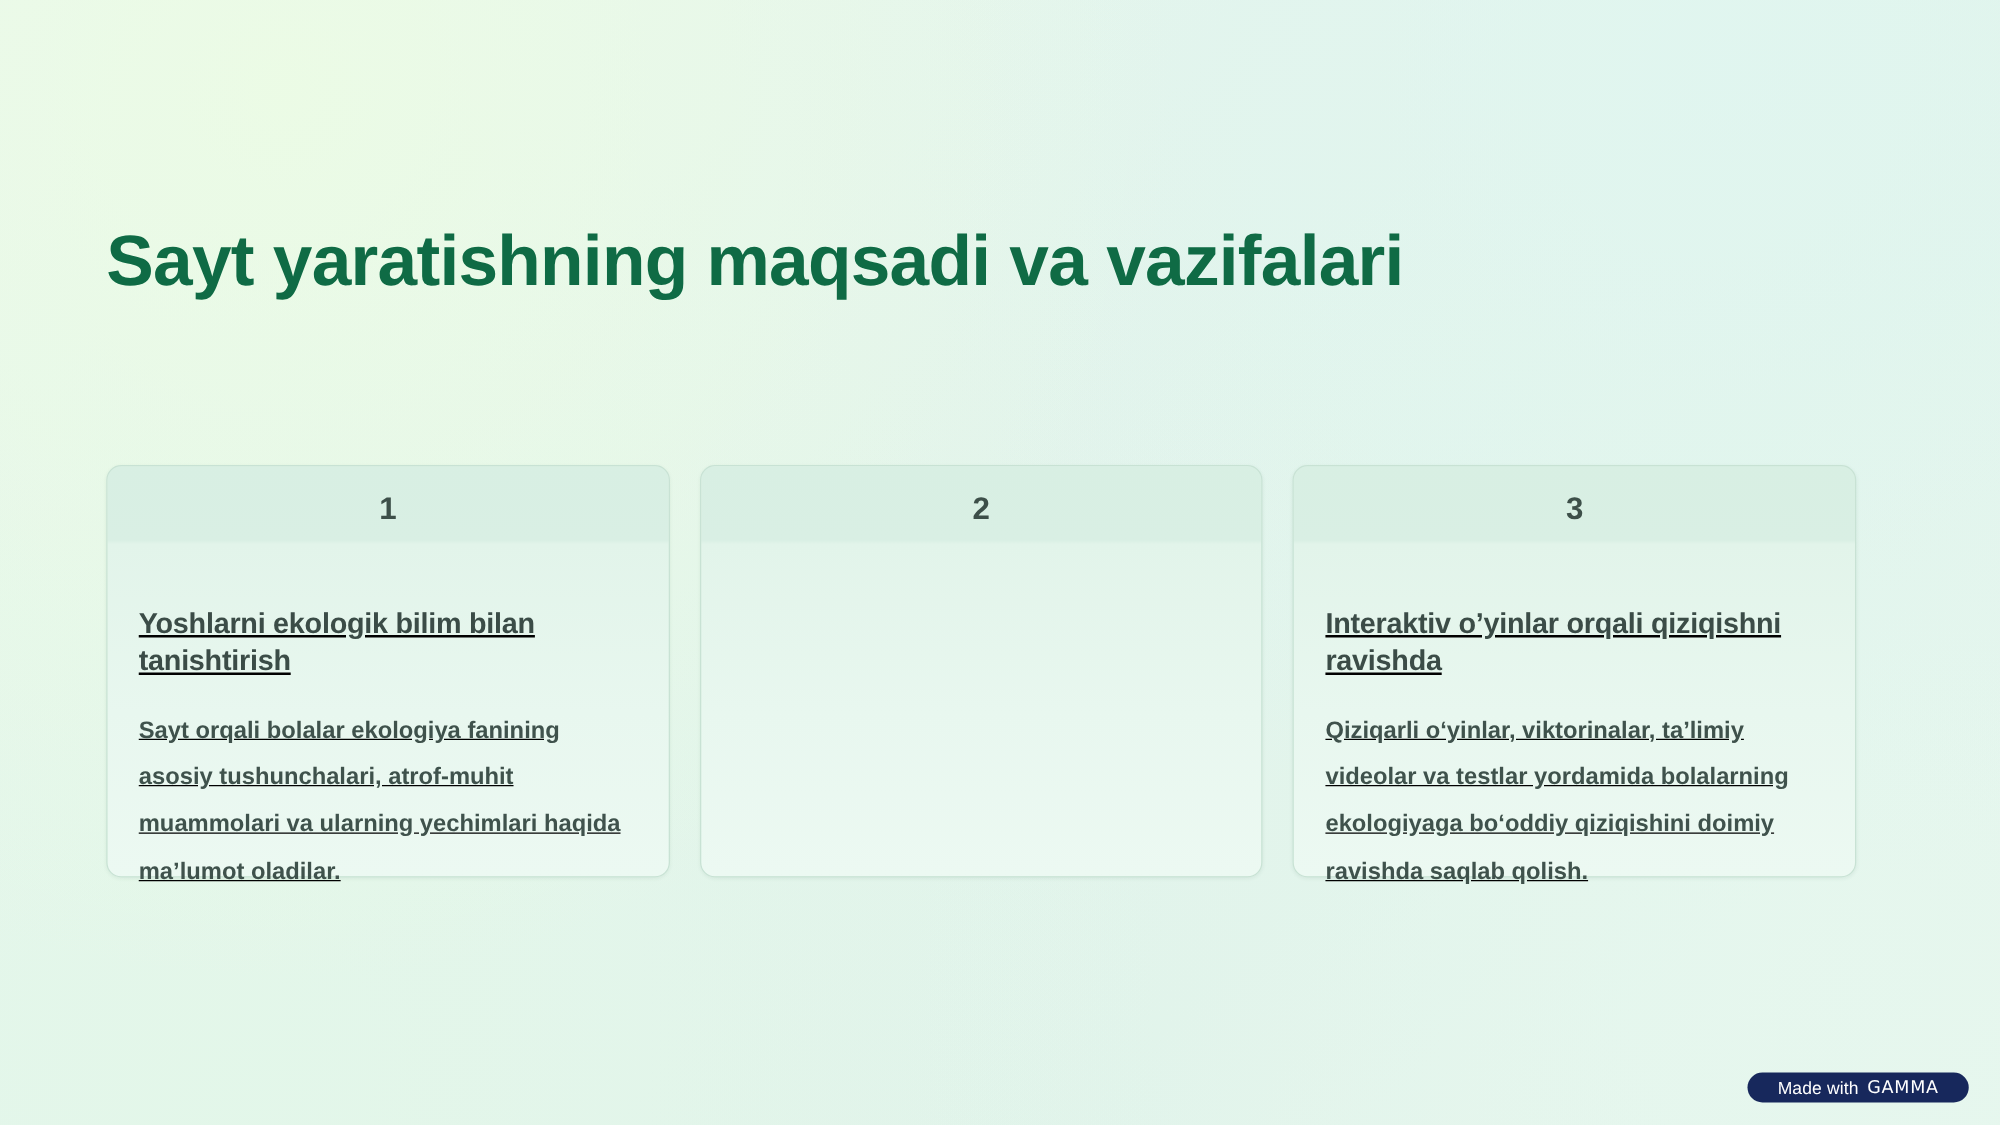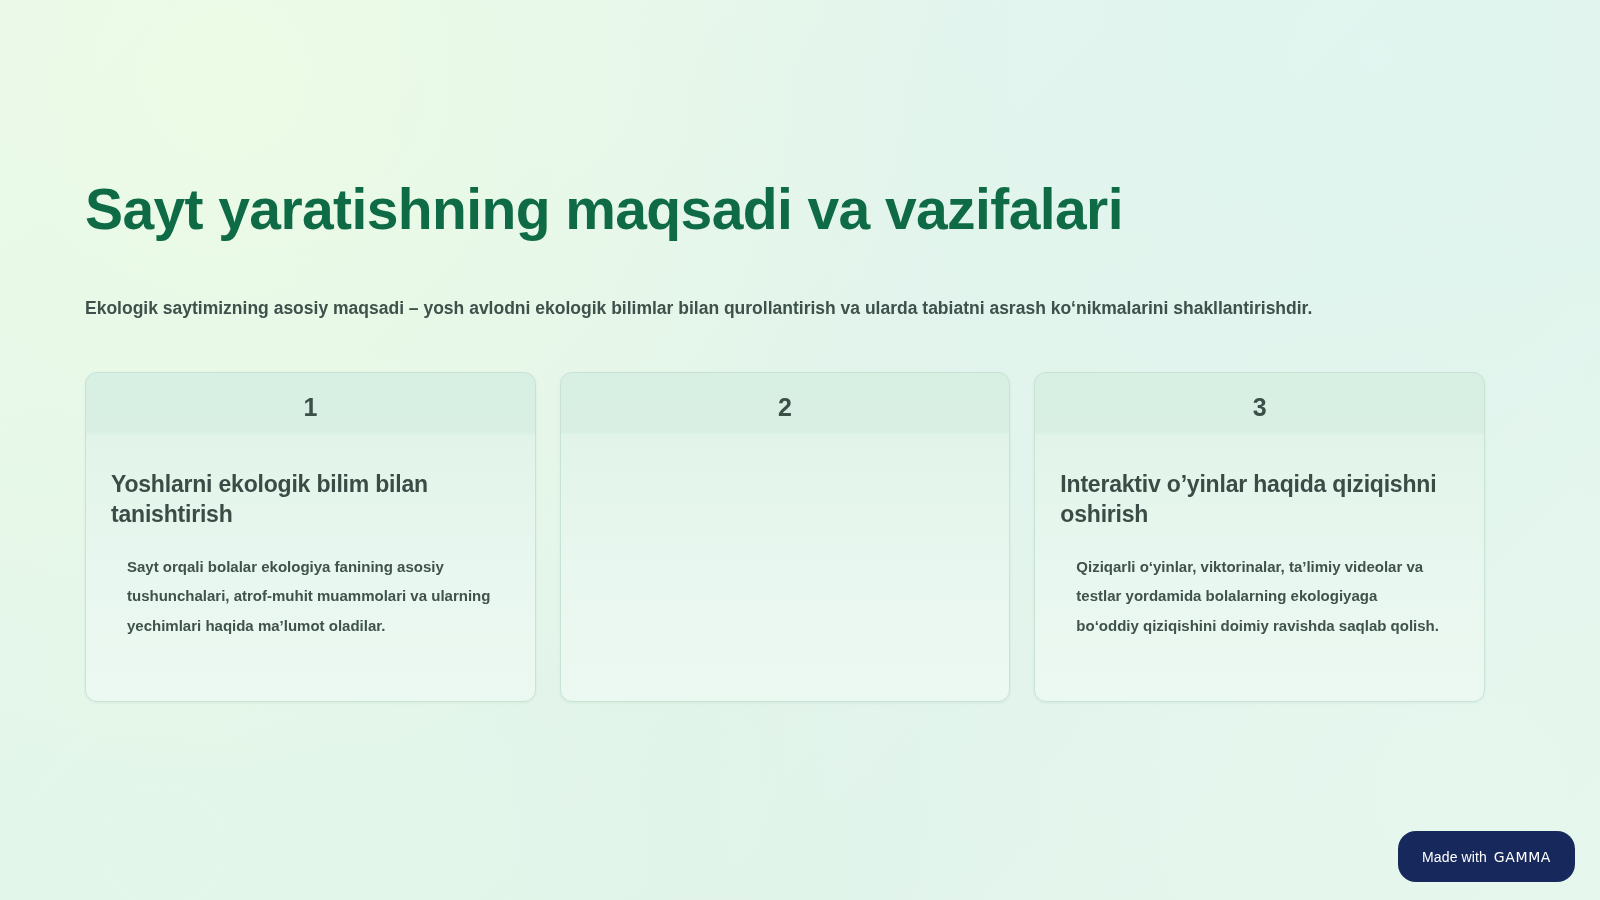--- a/index.html
+++ b/index.html
@@ -98,49 +98,50 @@
     font-size: 25px;
     font-weight: 700;
     color: #3d4f49;
     line-height: 1;
   }
 
   .card-body {
     position: absolute;
     left: 25px;
     right: 25px;
-    top: 96px;
+    top: 110px;
+    text-decoration: underline;
   }
 
   .card-heading {
     margin: 0 0 22px 0;
     font-size: 23px;
     line-height: 1.32;
     font-weight: 700;
     color: #3b4c47;
     letter-spacing: -0.2px;
   }
 
   .card-text {
-    margin: 16px;
-    font-size: 15px;
+    margin: 0;
+    font-size: 19px;
     line-height: 1.98;
     font-weight: 700;
     color: #3f524c;
   }
 
   
   .gamma-badge {
     position: absolute;
     right: 25px;
     bottom: 18px;
     display: inline-flex;
     align-items: center;
     gap: 7px;
-    height: 51px;
+    height: 24px;
     padding: 0 24px;
     border-radius: 18px;
     background: #17285c;
     color: #ffffff;
     font-size: 14px;
     line-height: 1;
     text-decoration: none;
     white-space: nowrap;
   }
   .gamma-badge .made-with {
@@ -154,40 +155,39 @@
   }
 </style>
 </head>
 <body>
 
 <div class="slide">
   <div class="slide-inner">
 
     <h1 class="page-title">Sayt yaratishning maqsadi va vazifalari</h1>
 
-    <p class="lead">Ekologik saytimizning asosiy maqsadi – yosh avlodni ekologik bilimlar bilan qurollantirish va ularda tabiatni asrash ko‘nikmalarini shakllantirishdir.</p>
 
     <div class="cards">
 
       <div class="card">
         <div class="card-number">1</div>
         <div class="card-body">
           <h2 class="card-heading">Yoshlarni ekologik bilim bilan tanishtirish</h2>
           <p class="card-text">Sayt orqali bolalar ekologiya fanining asosiy tushunchalari, atrof-muhit muammolari va ularning yechimlari haqida ma’lumot oladilar.</p>
         </div>
       </div>
 
       <div class="card">
         <div class="card-number">2</div>
       </div>
 
       <div class="card">
         <div class="card-number">3</div>
         <div class="card-body">
-          <h2 class="card-heading">Interaktiv o’yinlar haqida qiziqishni oshirish</h2>
+          <h2 class="card-heading">Interaktiv o’yinlar orqali qiziqishni ravishda</h2>
           <p class="card-text">Qiziqarli o‘yinlar, viktorinalar, ta’limiy videolar va testlar yordamida bolalarning ekologiyaga bo‘oddiy qiziqishini doimiy ravishda saqlab qolish.</p>
         </div>
       </div>
 
     </div>
   </div>
 
   <a class="gamma-badge" href="#">
     <span class="made-with">Made with</span>
     <span class="gamma-word">GAMMA</span>

